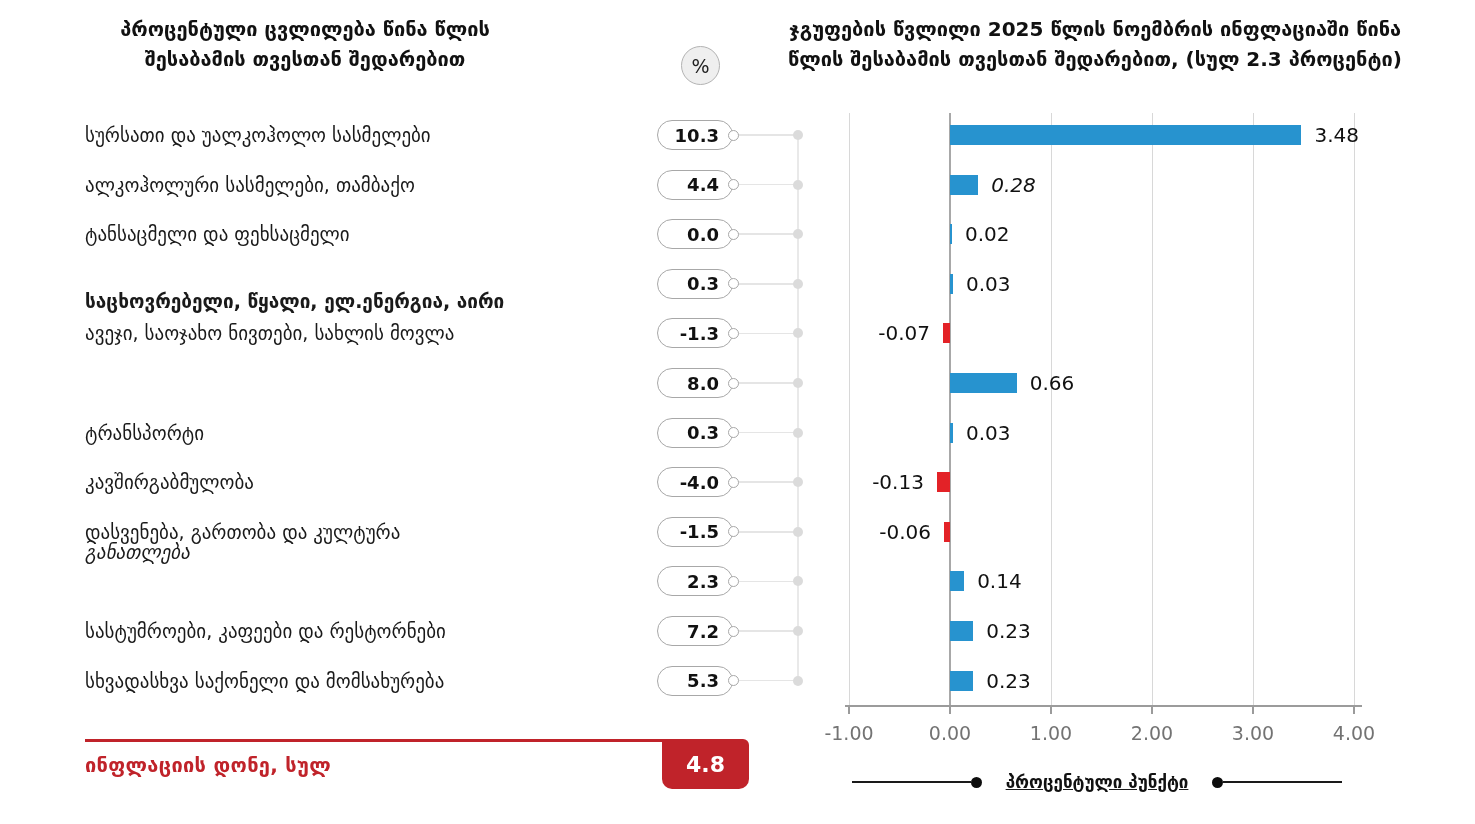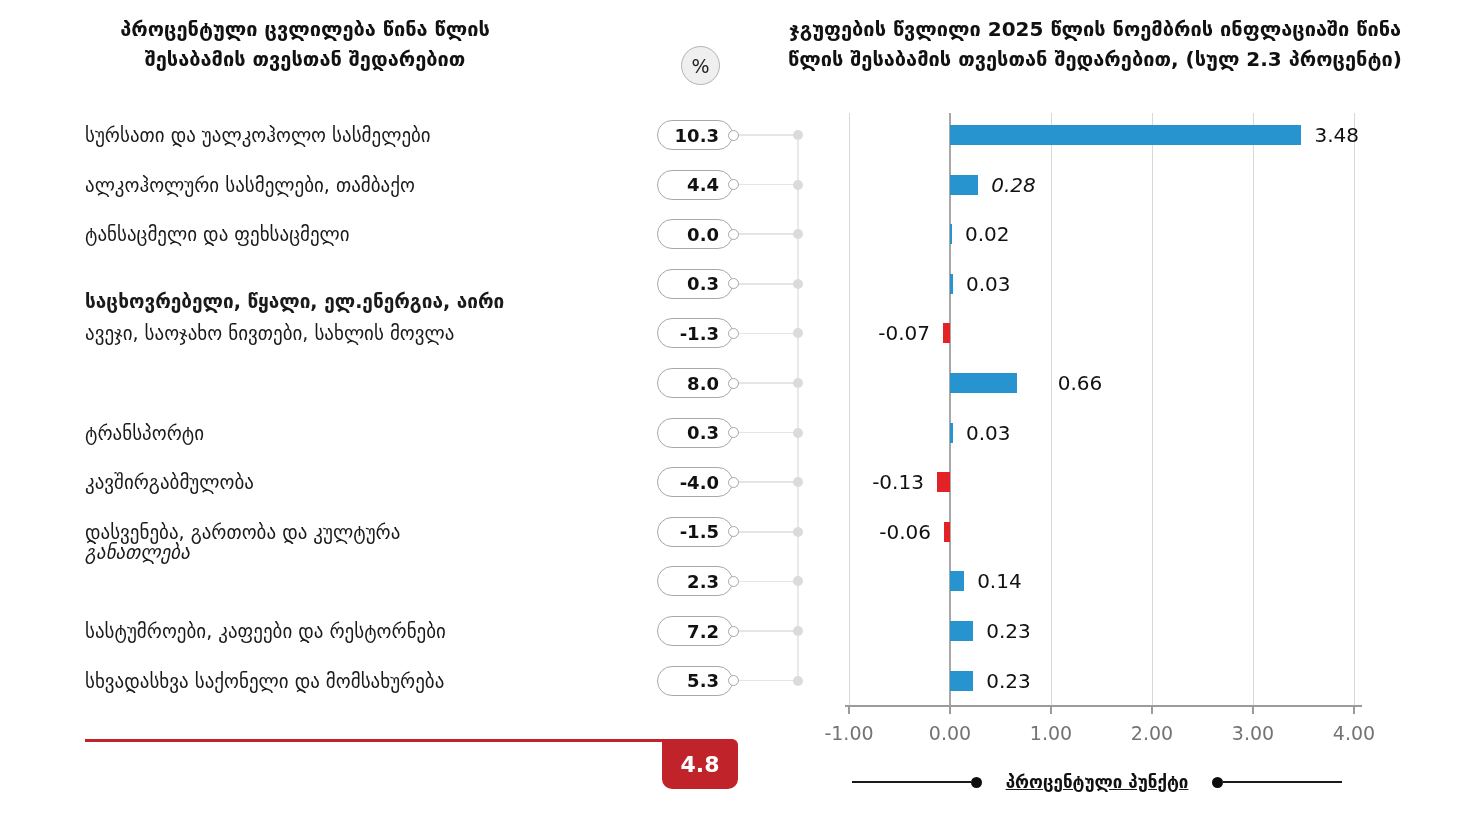--- a/index.html
+++ b/index.html
@@ -114,21 +114,21 @@
       <div class="abs conn-dot" style="left: 793px; top: 328.4px;"></div>
       <div class="abs pill" style="left: 657px; top: 318.4px; width: 76px;">-1.3</div>
       <div class="abs pill-knob" style="left: 727.5px; top: 327.9px;"></div>
       <div class="abs bar" style="left: 942.93px; top: 323.4px; width: 7.07px; background: rgb(227, 34, 39);"></div>
       <div class="abs bar-label" style="top: 320.4px; right: 545.07px;">-0.07</div>
       <div class="abs connector" style="left: 733px; top: 382.25px; width: 65px;"></div>
       <div class="abs conn-dot" style="left: 793px; top: 378px;"></div>
       <div class="abs pill" style="left: 657px; top: 368px; width: 76px;">8.0</div>
       <div class="abs pill-knob" style="left: 727.5px; top: 377.5px;"></div>
       <div class="abs bar" style="left: 950px; top: 373px; width: 66.66px; background: rgb(39, 147, 207);"></div>
-      <div class="abs bar-label" style="top: 370px; left: 1029.66px; margin-left: 28px;">0.66</div>
+      <div class="abs bar-label" style="top: 370px; left: 1029.66px;">0.66</div>
       <div class="abs cat-label" style="left: 85px; top: 418.6px;">ტრანსპორტი</div>
       <div class="abs connector" style="left: 733px; top: 431.85px; width: 65px;"></div>
       <div class="abs conn-dot" style="left: 793px; top: 427.6px;"></div>
       <div class="abs pill" style="left: 657px; top: 417.6px; width: 76px;">0.3</div>
       <div class="abs pill-knob" style="left: 727.5px; top: 427.1px;"></div>
       <div class="abs bar" style="left: 950px; top: 422.6px; width: 3.03px; background: rgb(39, 147, 207);"></div>
       <div class="abs bar-label" style="top: 419.6px; left: 966.03px;">0.03</div>
       <div class="abs cat-label" style="left: 85px; top: 468.2px;">კავშირგაბმულობა</div>
       <div class="abs connector" style="left: 733px; top: 481.45px; width: 65px;"></div>
       <div class="abs conn-dot" style="left: 793px; top: 477.2px;"></div>
@@ -160,23 +160,24 @@
       <div class="abs cat-label" style="left: 85px; top: 666.6px;">სხვადასხვა საქონელი და მომსახურება</div>
       <div class="abs connector" style="left: 733px; top: 679.85px; width: 65px;"></div>
       <div class="abs conn-dot" style="left: 793px; top: 675.6px;"></div>
       <div class="abs pill" style="left: 657px; top: 665.6px; width: 76px;">5.3</div>
       <div class="abs pill-knob" style="left: 727.5px; top: 675.1px;"></div>
       <div class="abs bar" style="left: 950px; top: 670.6px; width: 23.23px; background: rgb(39, 147, 207);"></div>
       <div class="abs bar-label" style="top: 667.6px; left: 986.23px;">0.23</div>
     </div>
 
   <div class="abs summary-line" style="left: 85px; top: 739px; width: 648px; background: rgb(192, 35, 42);"></div>
-  <div class="abs summary-box" style="left: 662px; top: 739px; width: 76px; height: 50px; background: rgb(192, 35, 42);">
+  <div class="abs summary-box" style="left: 662px; top: 739px; width: 87px; height: 50px; background: rgb(192, 35, 42);">
     <span>4.8</span>
   </div>
+  <div class="abs summary-label" style="left: 85px; top: 753px; color: rgb(192, 35, 42);">ინფლაციის დონე, სულ</div>
 
   <div class="abs legend" style="left:852px;top:771px;width:490px;height:22px;text-decoration:underline;">
     <div class="legend-line"></div>
     <div class="legend-dot"></div>
     <div class="legend-text">პროცენტული პუნქტი</div>
     <div class="legend-dot"></div>
     <div class="legend-line"></div>
   </div>
 
 </div>

